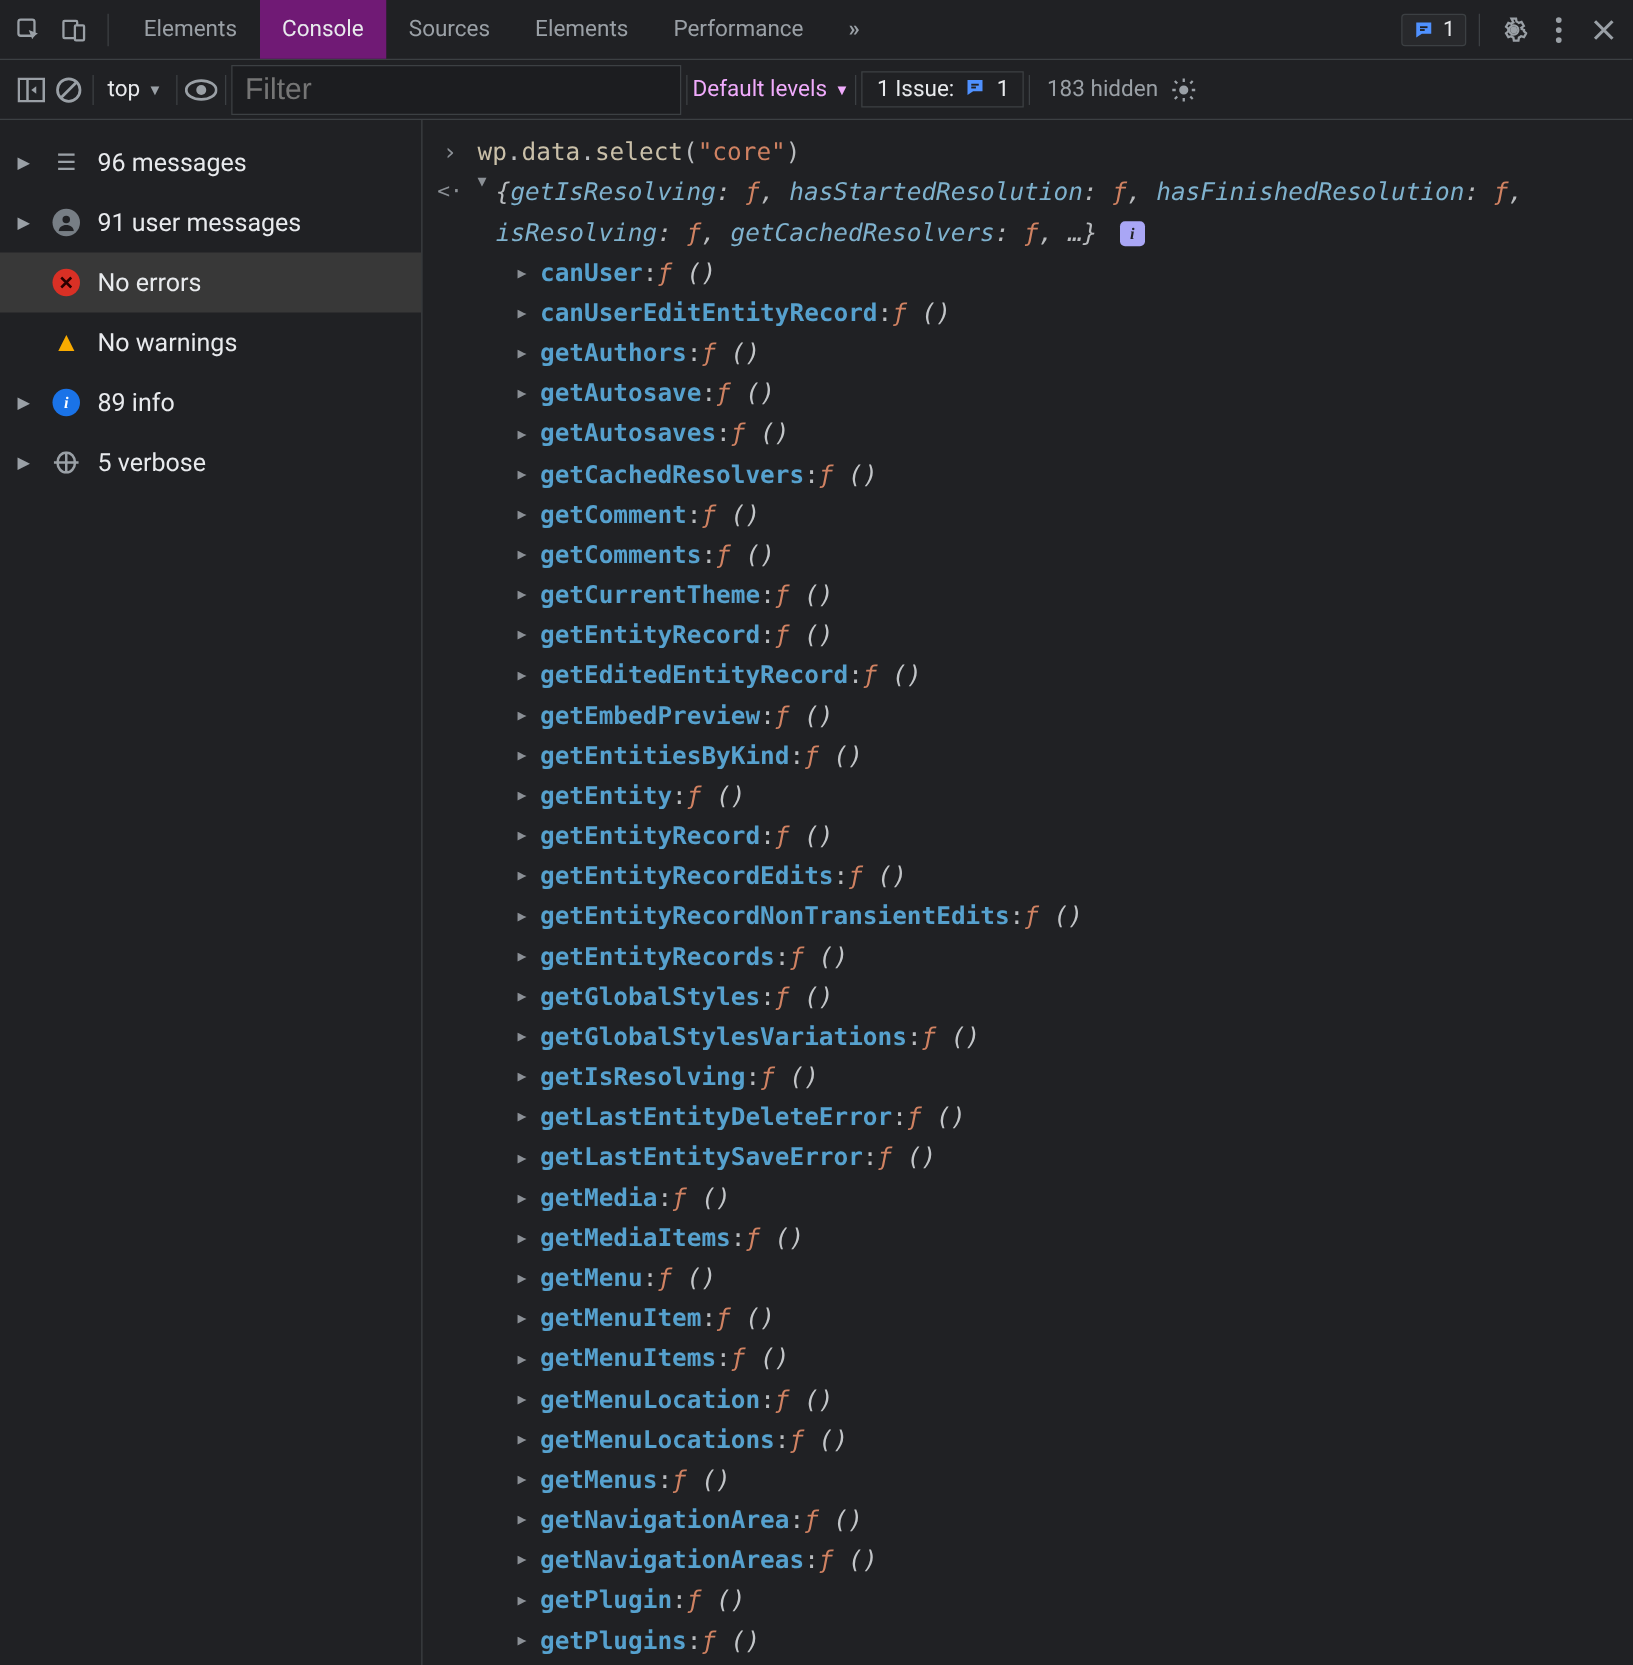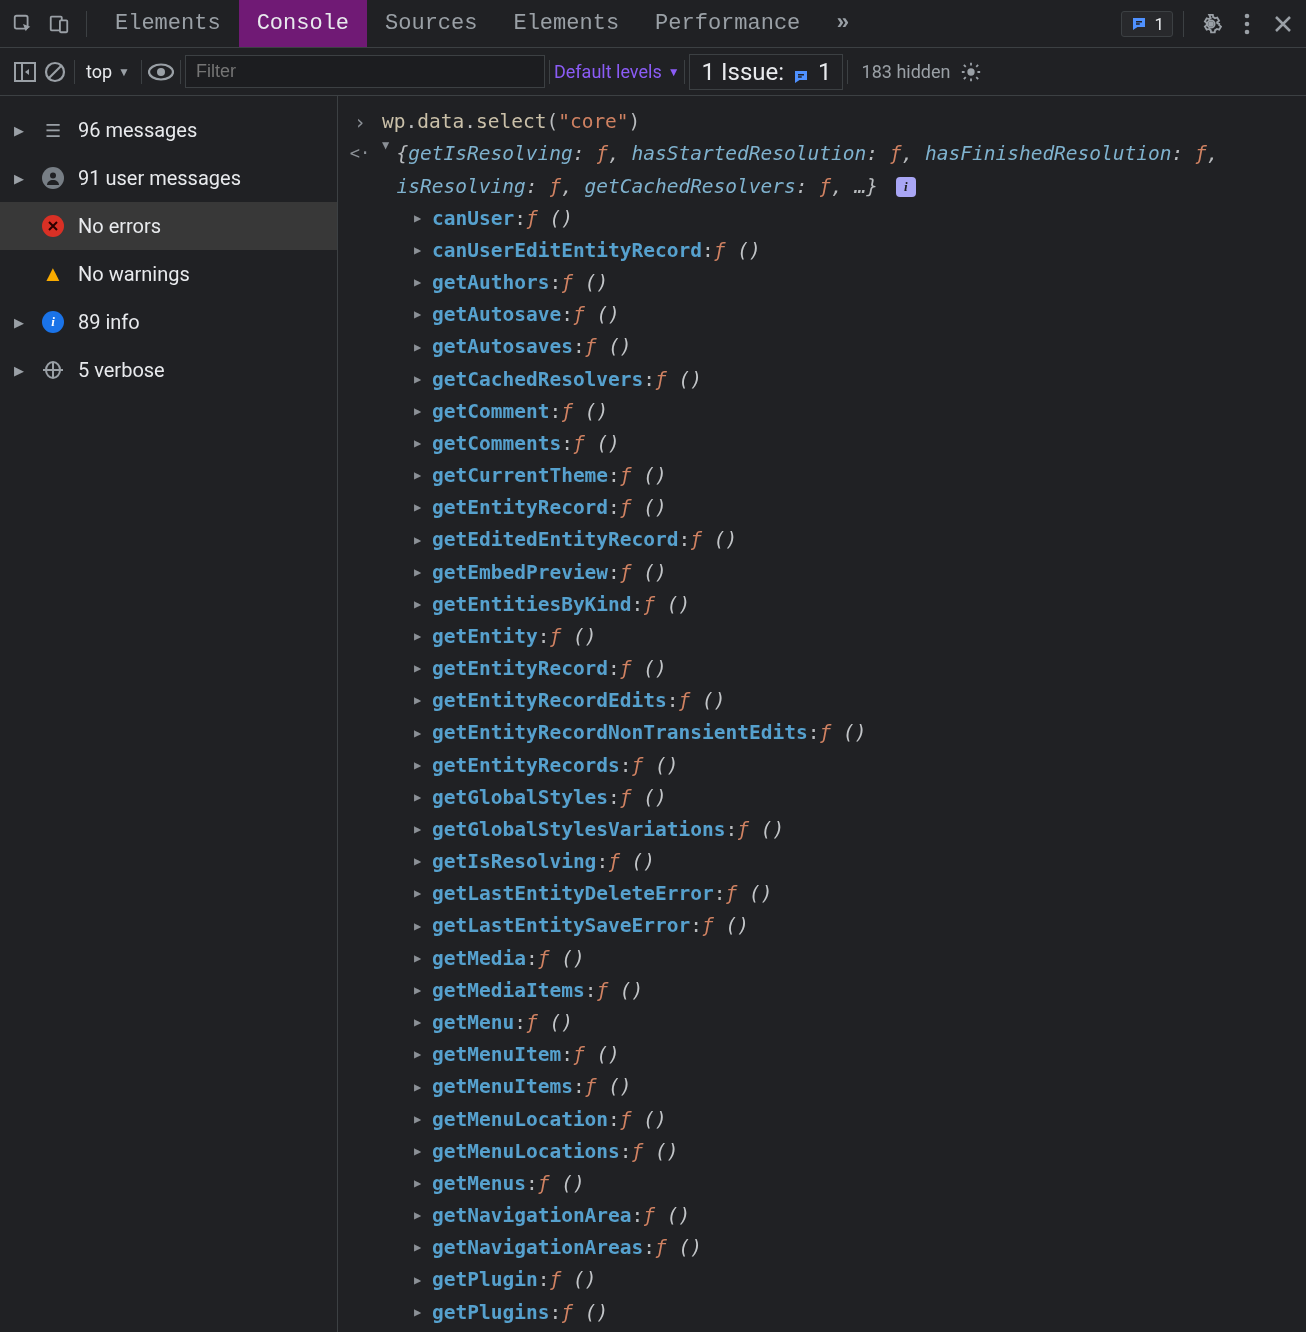--- a/index.html
+++ b/index.html
@@ -29,23 +29,22 @@
     color: #9aa0a6;
   }
   .tabbar .sep {
     width: 1px; height: 26px; background: #3c4043; margin: 0 8px;
   }
   .tabs { display: flex; align-items: stretch; height: 100%; }
   .tab {
     padding: 0 18px;
     display: flex; align-items: center;
     color: #9aa0a6;
-    font-size: 22px;
+    font-size: 18px;
     cursor: pointer;
-    font-family: Liberation Mono, monospace;
   }
   .tab.active { background: #701a75; color: #e8eaed; }
   .tabbar .spacer { flex: 1; }
   .issues-badge {
     display: flex; align-items: center; gap: 6px;
     color: #4f91ff;
     background: #28292c;
     padding: 2px 8px;
     border: 1px solid #3c4043;
     border-radius: 3px;
@@ -73,27 +72,27 @@
     border:1px solid transparent; padding:2px 6px; color:#e8eaed;
     font-size:18px;
   }
   .ctx .caret { color:#9aa0a6; font-size:12px; }
   .filter {
     flex: 0 0 360px;
     background:#1c1d20;
     border:1px solid #3c4043;
     color:#9aa0a6;
     padding:5px 10px;
-    font-size:18px;
-  }
-  .levels { display:flex; align-items:center; gap:6px; color:#8b5cf6;text-align:right; }
+    font-size:24px;
+  }
+  .levels { display:flex; align-items:center; gap:6px; color:#f0abfc;text-align:right; }
   .issues-btn {
-    display:flex; align-items:flex-end; gap:8px;
+    display:flex; align-items:flex-start; gap:8px;
     border:1px solid #3c4043; padding:3px 10px 3px 12px;
-    color:#e8eaed; font-size:24px;
+    color:#e8eaed; font-size:18px;
   }
   .issues-btn .msgicon{ color:#4f91ff; }
   .hidden-count { color:#9aa0a6; margin-left:10px; white-space:nowrap; }
 
   
   .body { display:flex; height:calc(100% - 96px); }
 
   
   .sidebar {
     width: 338px;

